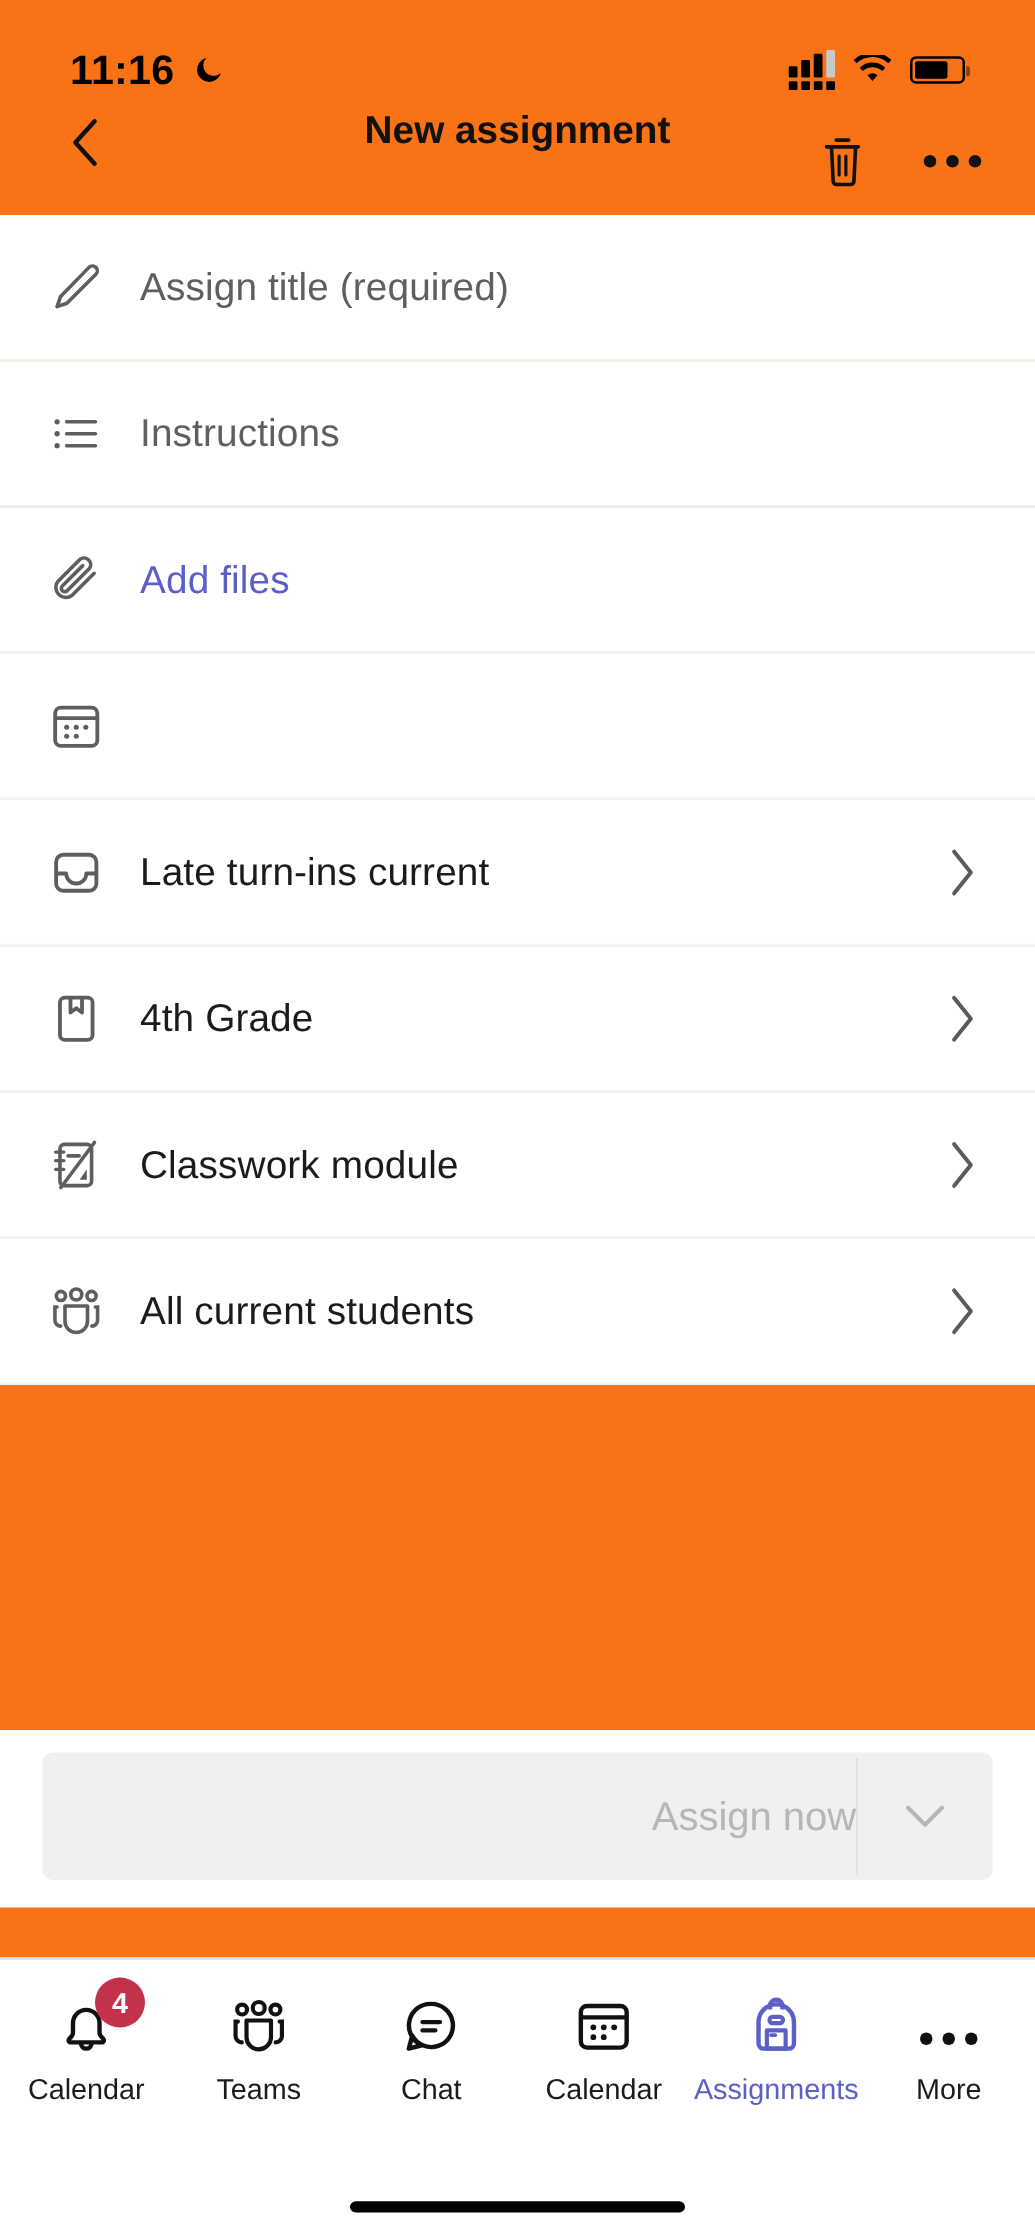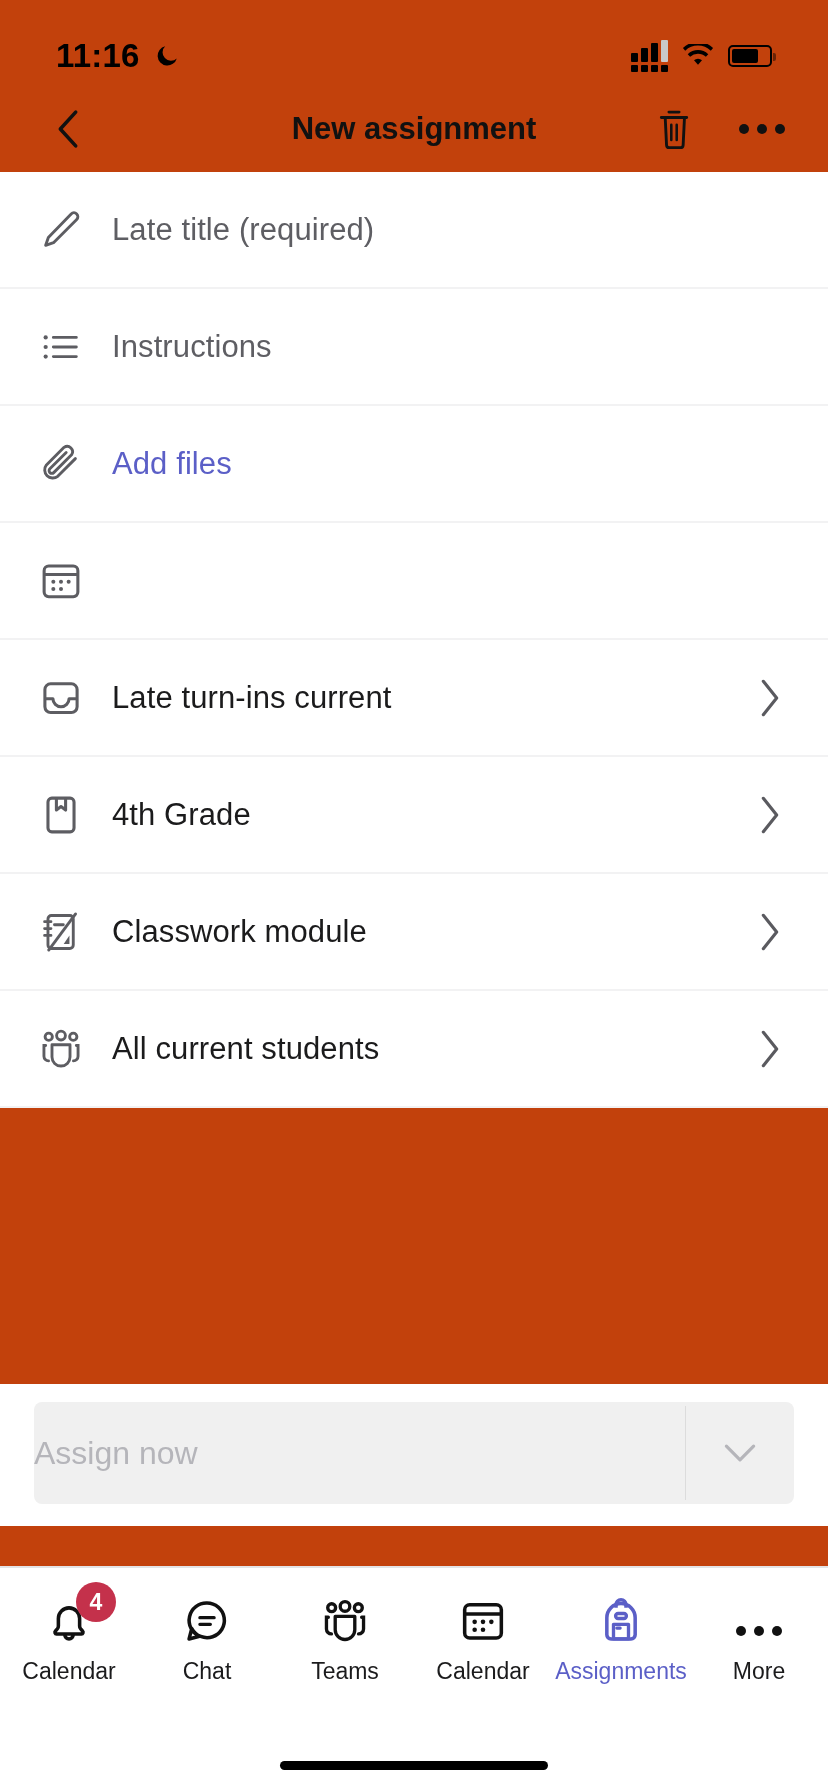--- a/index.html
+++ b/index.html
@@ -3,21 +3,21 @@
 <meta charset="utf-8">
 <style>
   * { box-sizing: border-box; margin: 0; padding: 0; }
   html, body {
     width: 828px; height: 1792px;
     background: #ffffff;
     font-family: "Liberation Sans", sans-serif;
     -webkit-font-smoothing: antialiased;
     overflow: hidden;
   }
-  .phone { position: relative; width: 828px; height: 1792px; background:#c2410c; }
+  .phone { position: relative; width: 828px; height: 1792px; background:#f97316; }
 
   
   .statusbar {
     height: 86px; display:flex; align-items:center;
     justify-content:space-between; padding: 26px 56px 0 56px;
   }
   .sb-left { display:flex; align-items:center; gap:14px; }
   .sb-time { font-size: 33px; font-weight: 600; color:#000; letter-spacing:0.2px; }
   .moon { width:26px; height:26px; position:relative; }
   .moon svg { display:block; }
@@ -28,21 +28,21 @@
   .sig-bot { display:flex; gap:3px; }
   .sig-bot i { display:block; width:7px; height:7px; background:#000; border-radius:1px; }
   .wifi { width:32px; height:24px; }
   .batt { width:44px; height:22px; border:2px solid #000; border-radius:5px; position:relative; padding:2px; }
   .batt::after { content:""; position:absolute; right:-6px; top:6px; width:3px; height:8px;
                  background:#000; border-radius:0 2px 2px 0; opacity:.45; }
   .batt i { display:block; height:100%; width:72%; background:#000; border-radius:2px; }
 
   
   .header {
-    height: 86px; display:flex; align-items:center; padding: 0 40px;
+    height: 86px; display:flex; padding: 0 40px;
     position: relative;
   }
   .hdr-title {
     position:absolute; left:0; right:0; text-align:center;
     font-size: 31px; font-weight: 700; color:#111; pointer-events:none;
   }
   .back-btn { width:56px; height:56px; display:flex; align-items:center; justify-content:center; z-index:2; }
   .hdr-right { margin-left:auto; display:flex; align-items:center; gap:36px; z-index:2; }
   .icon-btn { width:52px; height:52px; display:flex; align-items:center; justify-content:center; }
   .dots3 { display:flex; gap:8px; align-items:center; }
@@ -63,21 +63,21 @@
 
   
   .footer-action {
     position:absolute; left:0; right:0; bottom:266px;
     background:#fff; padding: 18px 34px 22px 34px;
   }
   .assign-wrap {
     display:flex; align-items:stretch; height:102px;
     background:#f0f0f0; border-radius:8px; overflow:hidden;
   }
-  .assign-main { flex:1; display:flex; align-items:center; justify-content:flex-start; }
+  .assign-main { flex:1; display:flex; align-items:center; justify-content:flex-end; }
   .assign-main span { font-size:32px; color:#b5b5ba; }
   .assign-split { width:1px; background:#dcdcdc; margin:4px 0; }
   .assign-caret { width:108px; display:flex; align-items:center; justify-content:center; }
 
   
   .tabbar {
     position:absolute; left:0; right:0; bottom:0; height:226px;
     border-top:2px solid #e3e3e5; background:#fff;
     display:flex; align-items:flex-start; padding-top:26px;
   }
@@ -164,21 +164,21 @@
   </div>
 
   <div class="list">
 
     <div class="row">
       <div class="ico">
         <svg width="46" height="46" viewBox="0 0 24 24">
             <path d="M17.3 3.6a2 2 0 0 1 2.9 2.9L8.1 18.6 4 20l1.4-4.1z" fill="none" stroke="#5d5d62" stroke-width="1.5" stroke-linejoin="round"></path>
           </svg>
       </div>
-      <div class="label ph">Late title (required)</div>
+      <div class="label ph">Assign title (required)</div>
     </div>
 
     <div class="row">
       <div class="ico">
         <svg width="46" height="46" viewBox="0 0 24 24">
           <circle cx="4" cy="7" r="1.1" fill="#5d5d62"></circle>
             <circle cx="4" cy="12" r="1.1" fill="#5d5d62"></circle>
             <circle cx="4" cy="17" r="1.1" fill="#5d5d62"></circle>
           <path d="M8 7h12M8 12h12M8 17h12" stroke="#5d5d62" stroke-width="1.5" stroke-linecap="round"></path>
         </svg>
@@ -304,39 +304,39 @@
           <path d="M10 18.6a2 2 0 0 0 4 0" fill="none" stroke="#111" stroke-width="1.7" stroke-linecap="round"></path>
         </svg>
         <div class="badge">4</div>
       </div>
       <div class="tlabel">Calendar</div>
     </div>
 
     <div class="tab">
       <div class="tico">
         <svg width="50" height="50" viewBox="0 0 24 24">
-          <path d="M12 3.4a8.3 8.3 0 1 1-7.3 12.2L3.4 20.6l5-1.3A8.3 8.3 0 0 1 12 3.4z" fill="none" stroke="#111" stroke-width="1.7" stroke-linejoin="round"></path>
-          <path d="M8.6 10.4h6.8M8.6 13.6h5" stroke="#111" stroke-width="1.6" stroke-linecap="round"></path>
-        </svg>
-      </div>
-      <div class="tlabel">Chat</div>
-    </div>
-
-    <div class="tab">
-      <div class="tico">
-        <svg width="50" height="50" viewBox="0 0 24 24">
           <circle cx="5.6" cy="5.6" r="1.9" fill="none" stroke="#111" stroke-width="1.6"></circle>
           <circle cx="12" cy="5" r="2.3" fill="none" stroke="#111" stroke-width="1.6"></circle>
           <circle cx="18.4" cy="5.6" r="1.9" fill="none" stroke="#111" stroke-width="1.6"></circle>
           <path d="M4 10.2H3.1v5.6a2.4 2.4 0 0 0 2.4 2.4" fill="none" stroke="#111" stroke-width="1.6" stroke-linecap="round"></path>
           <path d="M20 10.2h.9v5.6a2.4 2.4 0 0 1-2.4 2.4" fill="none" stroke="#111" stroke-width="1.6" stroke-linecap="round"></path>
           <path d="M7.3 9.8h9.4v6.4a4.7 4.7 0 0 1-9.4 0z" fill="none" stroke="#111" stroke-width="1.6" stroke-linejoin="round"></path>
         </svg>
       </div>
       <div class="tlabel">Teams</div>
+    </div>
+
+    <div class="tab">
+      <div class="tico">
+        <svg width="50" height="50" viewBox="0 0 24 24">
+          <path d="M12 3.4a8.3 8.3 0 1 1-7.3 12.2L3.4 20.6l5-1.3A8.3 8.3 0 0 1 12 3.4z" fill="none" stroke="#111" stroke-width="1.7" stroke-linejoin="round"></path>
+          <path d="M8.6 10.4h6.8M8.6 13.6h5" stroke="#111" stroke-width="1.6" stroke-linecap="round"></path>
+        </svg>
+      </div>
+      <div class="tlabel">Chat</div>
     </div>
 
     <div class="tab">
       <div class="tico">
         <svg width="50" height="50" viewBox="0 0 24 24">
           <rect x="3.2" y="4.2" width="17.6" height="16" rx="2.4" fill="none" stroke="#111" stroke-width="1.7"></rect>
           <path d="M3.2 8.6h17.6" stroke="#111" stroke-width="1.7"></path>
           <circle cx="8" cy="12.4" r="1.1" fill="#111"></circle>
             <circle cx="12" cy="12.4" r="1.1" fill="#111"></circle>
             <circle cx="16" cy="12.4" r="1.1" fill="#111"></circle>

